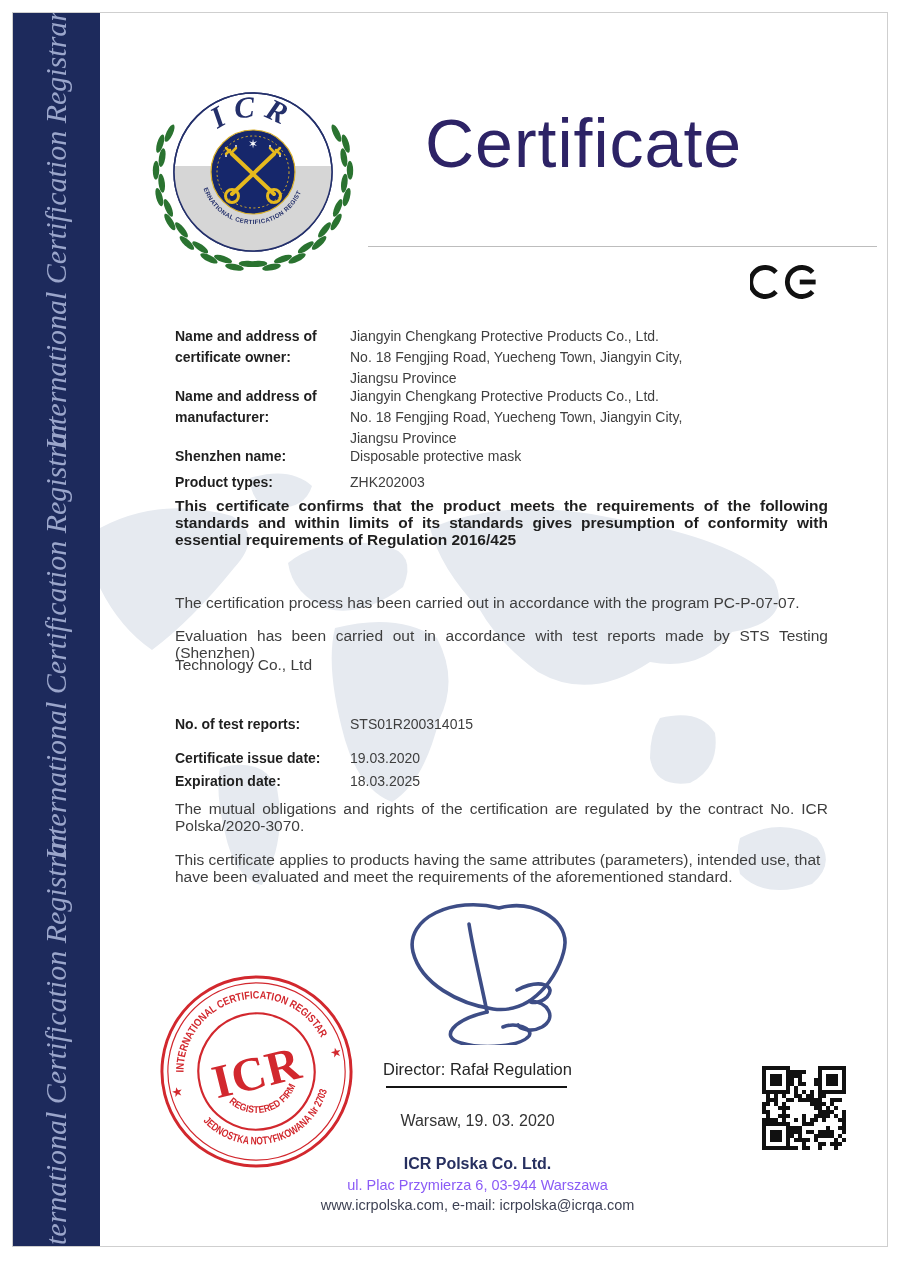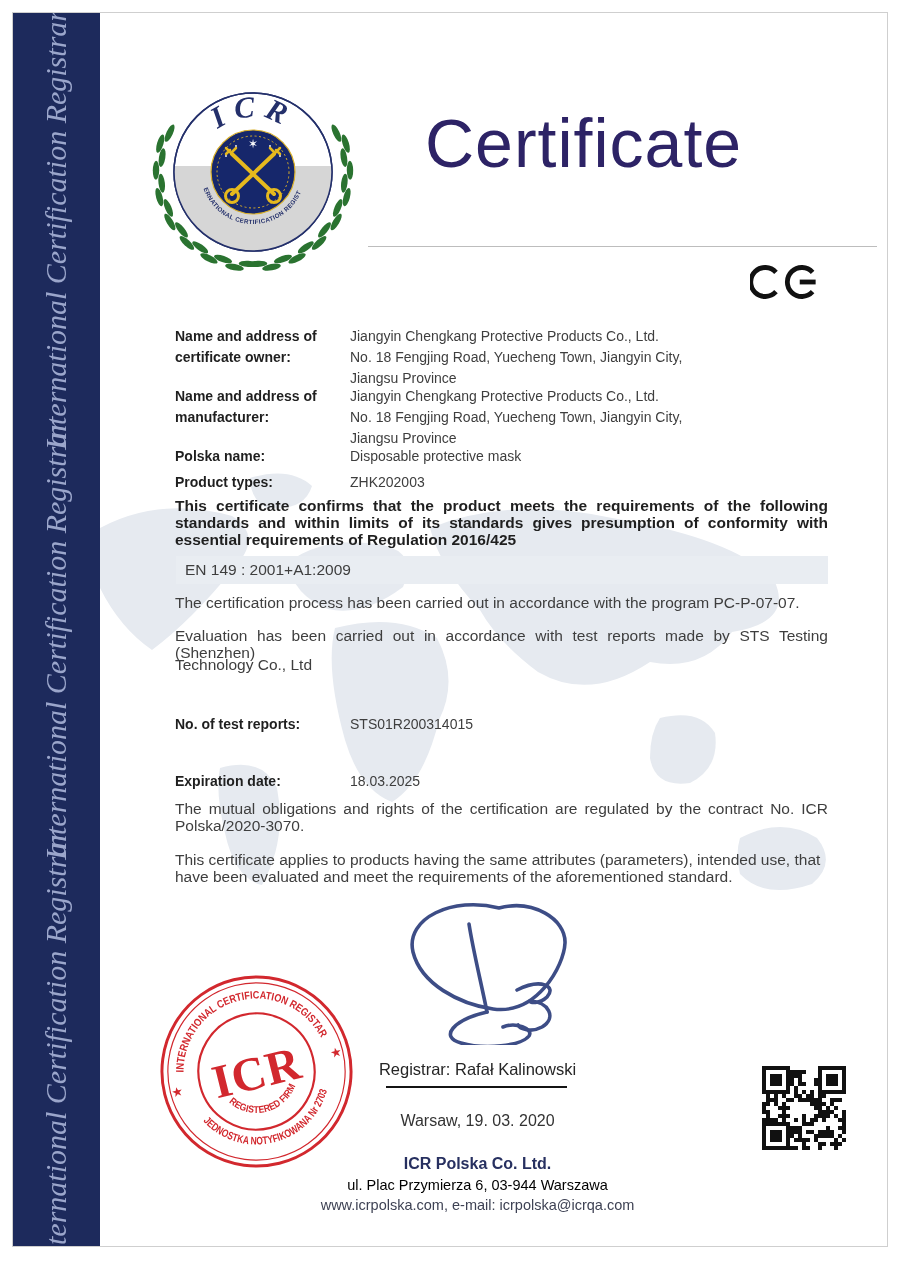--- a/index.html
+++ b/index.html
@@ -37,21 +37,21 @@
   .p-applies{top:851px;}
 
   .sig{position:absolute;left:383px;top:890px;width:195px;height:155px;}
   .stamp{position:absolute;left:158px;top:973px;width:197px;height:197px;transform:rotate(-14deg);}
   .director{position:absolute;left:175px;width:605px;top:1060px;text-align:center;font-size:16.5px;color:#262626;}
   .sig-line{position:absolute;left:386px;top:1086px;width:181px;border-top:2px solid #141414;}
   .place-date{position:absolute;left:175px;width:605px;top:1112px;text-align:center;font-size:16px;color:#333;}
   .qr{position:absolute;left:762px;top:1066px;width:84px;height:84px;}
   .footer{position:absolute;left:175px;width:605px;top:1155px;text-align:center;}
   .f-company{font-size:16px;font-weight:bold;color:#273060;}
-  .f-addr{font-size:14.5px;color:#000000;margin-top:4px;}
+  .f-addr{font-size:14.5px;color:#8b5cf6;margin-top:4px;}
   .f-web{font-size:14.5px;color:#3e4254;margin-top:4px;}
 </style>
 </head>
 <body>
 
 <div class="page">
 
   <div class="border-frame"></div>
 
   <div class="side-band">
@@ -160,41 +160,42 @@
 Jiangsu Province</div>
   </div>
   <div class="row r-manu">
     <div class="lbl">Name and address of
 manufacturer:</div>
     <div class="val">Jiangyin Chengkang Protective Products Co., Ltd.
 No. 18 Fengjing Road, Yuecheng Town, Jiangyin City,
 Jiangsu Province</div>
   </div>
   <div class="row r-pname">
-    <div class="lbl">Polska name:</div>
+    <div class="lbl">Shenzhen name:</div>
     <div class="val">Disposable protective mask</div>
   </div>
   <div class="row r-ptypes">
     <div class="lbl">Product types:</div>
     <div class="val">ZHK202003</div>
   </div>
 
   <div class="para p-confirm">This certificate confirms that the product meets the requirements of the following standards and within limits of its standards gives presumption of conformity with essential requirements of Regulation 2016/425</div>
 
-  <div class="std-band">
-    <div class="std-text">EN 149 : 2001+A1:2009</div>
-  </div>
 
   <div class="para p-process">The certification process has been carried out in accordance with the program PC-P-07-07.</div>
   <div class="para p-eval">Evaluation has been carried out in accordance with test reports made by STS Testing (Shenzhen)</div>
   <div class="para p-eval2">Technology Co., Ltd</div>
 
   <div class="row r-reports">
     <div class="lbl">No. of test reports:</div>
     <div class="val">STS01R200314015</div>
+  </div>
+  <div class="row r-issue">
+    <div class="lbl">Certificate issue date:</div>
+    <div class="val">19.03.2020</div>
   </div>
   <div class="row r-exp">
     <div class="lbl">Expiration date:</div>
     <div class="val">18.03.2025</div>
   </div>
 
   <div class="para p-mutual">The mutual obligations and rights of the certification are regulated by the contract No. ICR Polska/2020-3070.</div>
   <div class="para p-applies">This certificate applies to products having the same attributes (parameters), intended use, that have been evaluated and meet the requirements of the aforementioned standard.</div>
 
   <svg class="sig" viewBox="0 0 195 155">
@@ -224,21 +225,21 @@
       <textPath href="#stBot" startOffset="50%" text-anchor="middle" textLength="158" lengthAdjust="spacingAndGlyphs">JEDNOSTKA NOTYFIKOWANA Nr 2703</textPath>
     </text>
     <text font-weight="bold" font-size="10" fill="#d2282e">
       <textPath href="#stReg" startOffset="50%" text-anchor="middle" textLength="82" lengthAdjust="spacingAndGlyphs">REGISTERED FIRM</textPath>
     </text>
     <text x="17" y="105" text-anchor="middle" font-size="13" fill="#d2282e">★</text>
     <text x="183" y="105" text-anchor="middle" font-size="13" fill="#d2282e">★</text>
     <text x="100" y="117" text-anchor="middle" font-family="Liberation Serif, serif" font-weight="bold" font-size="48" fill="#d2282e" letter-spacing="1">ICR</text>
   </svg>
 
-  <div class="director">Registrar: Rafał Kalinowski</div>
+  <div class="director">Director: Rafał Regulation</div>
   <div class="sig-line"></div>
   <div class="place-date">Warsaw, 19. 03. 2020</div>
 
   <svg class="qr" id="qr" viewBox="0 0 84 84">
       <rect width="84" height="84" fill="#ffffff"></rect>
       <rect x="0" y="0" width="4" height="4" fill="#111"></rect>
       <rect x="4" y="0" width="4" height="4" fill="#111"></rect>
       <rect x="8" y="0" width="4" height="4" fill="#111"></rect>
       <rect x="12" y="0" width="4" height="4" fill="#111"></rect>
       <rect x="16" y="0" width="4" height="4" fill="#111"></rect>

